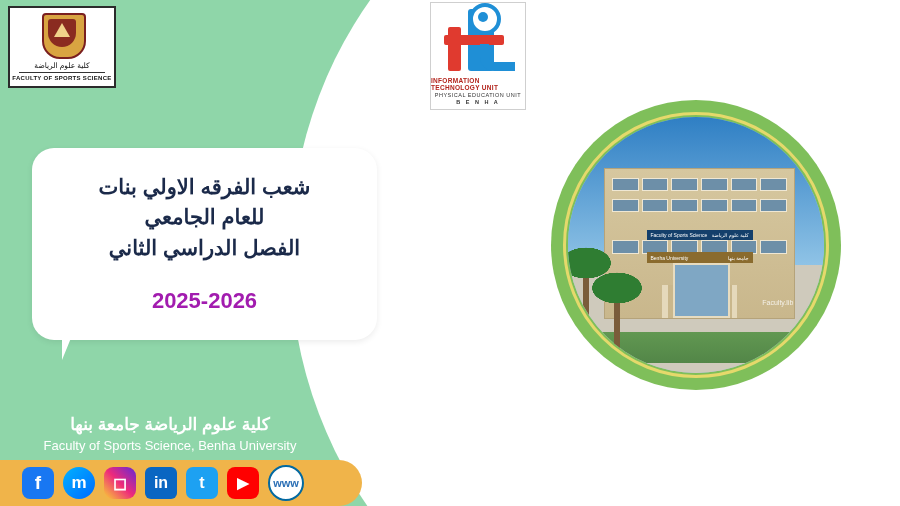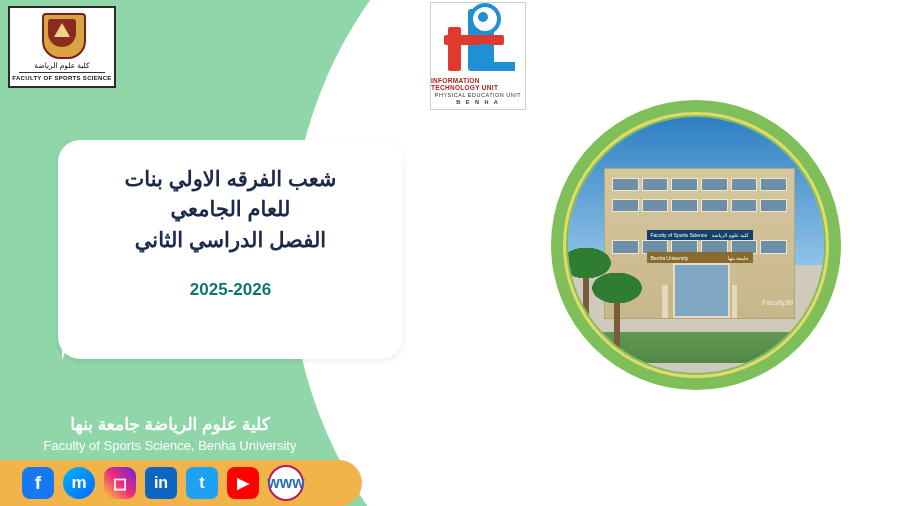--- a/index.html
+++ b/index.html
@@ -77,39 +77,38 @@
   .it-hook{
     position:absolute;left:38px;bottom:6px;width:26px;height:18px;
     border-bottom:9px solid #1f8fd6;border-left:9px solid #1f8fd6;border-radius:0 0 0 14px;
   }
   .it-t1{font-size:6.5px;font-weight:bold;color:#b3241c;letter-spacing:.3px;}
   .it-t2{font-size:5.5px;color:#333;letter-spacing:.5px;margin-top:1px;}
   .it-t3{font-size:5.5px;color:#333;letter-spacing:2px;margin-top:1px;font-weight:bold;}
 
   
   .bubble{
-    position:absolute;left:32px;top:140px;width:345px;height:219px;
+    position:absolute;left:32px;top:148px;width:345px;height:192px;
     background:#ffffff;border-radius:22px;
     box-shadow:0 2px 6px rgba(0,0,0,0.08);
-    margin-left:26px;
   }
   .bubble-tail{
     position:absolute;left:62px;top:316px;width:0;height:0;
     border-left:18px solid #ffffff;
     border-bottom:44px solid transparent;
     border-right:18px solid transparent;
   }
   .bubble-text{
     position:absolute;left:0;top:24px;width:345px;
     text-align:center;direction:rtl;
     color:#1b2a4a;font-weight:bold;font-size:21px;line-height:1.45;
   }
   .bubble-year{
     position:absolute;left:0;top:140px;width:345px;text-align:center;
-    color:#0f766e;font-weight:bold;font-size:17px;direction:ltr;
+    color:#a21caf;font-weight:bold;font-size:22px;direction:ltr;
   }
 
   
   .photo-wrap{
     position:absolute;left:551px;top:100px;width:290px;height:290px;border-radius:50%;
     background:#7fbf5a;
     padding:0;box-sizing:border-box;
     box-shadow:0 0 0 0 #fff;
   }
   .photo-ring2{
@@ -176,21 +175,21 @@
     display:flex;align-items:center;gap:9px;padding-left:22px;box-sizing:border-box;
   }
   .sico{width:32px;height:32px;border-radius:7px;display:flex;align-items:center;justify-content:center;
     color:#fff;font-weight:bold;font-size:19px;font-family:"Liberation Sans",sans-serif;}
   .s-fb{background:#1877f2;border-radius:8px;}
   .s-msg{background:linear-gradient(135deg,#00b2ff,#006aff);border-radius:50%;font-size:17px;}
   .s-ig{background:linear-gradient(45deg,#f9ce34,#ee2a7b,#6228d7);border-radius:9px;font-size:17px;}
   .s-in{background:#0a66c2;border-radius:6px;font-size:16px;}
   .s-tw{background:#1da1f2;border-radius:7px;font-size:16px;}
   .s-yt{background:#ff0000;border-radius:8px;font-size:15px;}
-  .s-www{background:#ffffff;border:2px solid #be185d;border-radius:50%;color:#2b6fb5;font-size:16px;}
+  .s-www{background:#ffffff;border:2px solid #0369a1;border-radius:50%;color:#2b6fb5;font-size:11px;}
 </style>
 </head>
 <body>
 
 <div class="stage">
 
   <div class="green-bg"></div>
   <div class="white-curve"></div>
 
   <div class="logo-card">

